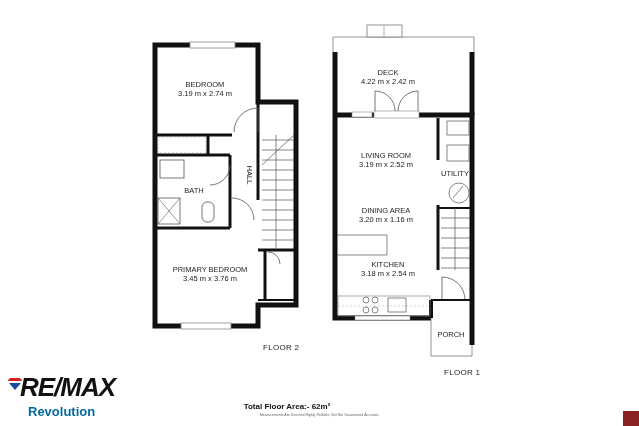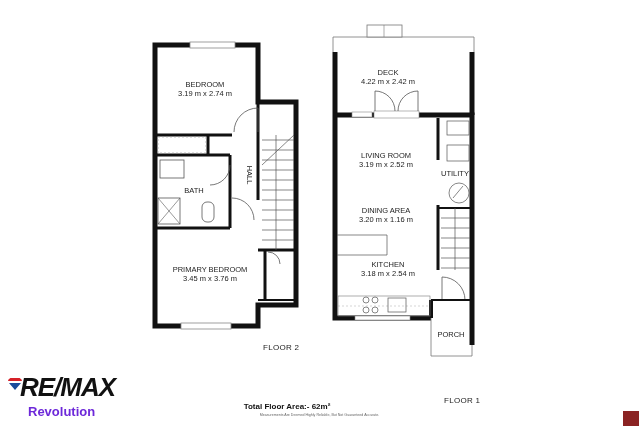--- a/index.html
+++ b/index.html
@@ -2,21 +2,21 @@
 <html><head>
 <meta charset="utf-8">
 <style>
   html,body{margin:0;padding:0;background:#fff;}
   body{width:639px;height:426px;position:relative;overflow:hidden;font-family:"Liberation Sans",sans-serif;}
   svg{position:absolute;left:0;top:0;}
   .lbl{font-family:"Liberation Sans",sans-serif;font-size:7.5px;fill:#222;text-anchor:middle;}
   .floorlbl{position:absolute;font-size:8px;color:#222;letter-spacing:0.3px;}
   .logo{position:absolute;left:8px;top:374px;width:120px;height:48px;}
   .remax{position:absolute;left:12px;top:0;font-weight:bold;font-size:26px;letter-spacing:-1px;color:#111;line-height:26px;font-style:italic;text-align:center;}
-  .revo{position:absolute;left:20px;top:30px;font-weight:bold;font-size:13px;color:#6d28d9;}
+  .revo{position:absolute;left:20px;top:30px;font-weight:bold;font-size:13px;color:#0369a1;}
   .balloon{position:absolute;left:0;top:4px;width:14px;height:12px;}
   .total{position:absolute;left:0;width:574px;top:402px;text-align:center;font-weight:bold;font-size:8px;color:#111;}
   .disc{position:absolute;left:0;width:639px;top:413px;text-align:center;font-size:3.6px;color:#666;}
   .corner{position:absolute;left:623px;top:411px;width:16px;height:15px;background:#8b2323;}
 </style>
 </head>
 <body>
 
 <svg width="639" height="426" viewBox="0 0 639 426">
 
@@ -144,21 +144,21 @@
   <text class="lbl" x="386" y="167">3.19 m x 2.52 m</text>
   <text class="lbl" x="386" y="213">DINING AREA</text>
   <text class="lbl" x="386" y="222">3.20 m x 1.16 m</text>
   <text class="lbl" x="388" y="267">KITCHEN</text>
   <text class="lbl" x="388" y="276">3.18 m x 2.54 m</text>
   <text class="lbl" x="455" y="176">UTILITY</text>
   <text class="lbl" x="451" y="337">PORCH</text>
 </svg>
 
 <div class="floorlbl" style="left:263px;top:343px;text-align:center;">FLOOR 2</div>
-<div class="floorlbl" style="left:444px;top:368px;margin-top:28px;">FLOOR 1</div>
+<div class="floorlbl" style="left:444px;top:368px;">FLOOR 1</div>
 
 <div class="logo">
   <svg class="balloon" viewBox="0 0 14 12">
     <path d="M0,3 A7,4 0 0 1 14,3 Z" fill="#d62128"></path>
     <rect x="0" y="3" width="14" height="2" fill="#fff"></rect>
     <path d="M1,5 L13,5 L7,12 Z" fill="#1a4b9c"></path>
   </svg>
   <div class="remax">RE/MAX</div>
   <div class="revo">Revolution</div>
 </div>

